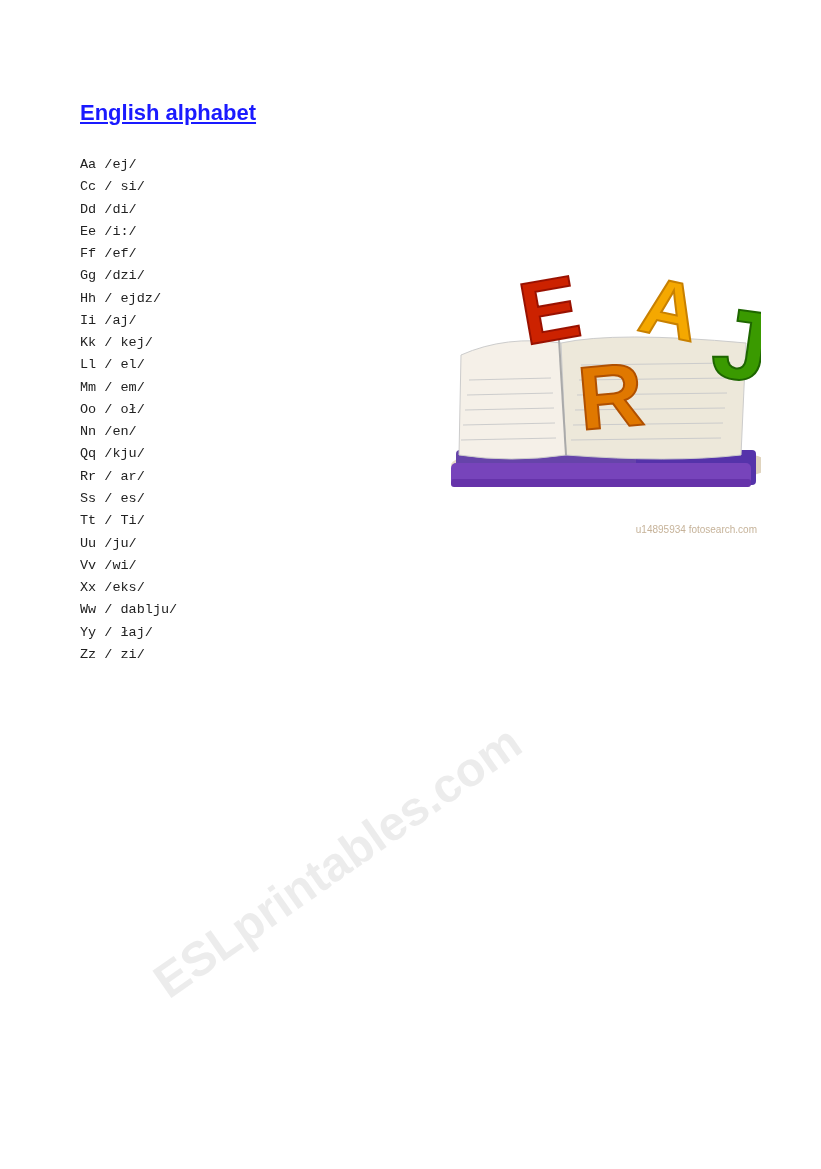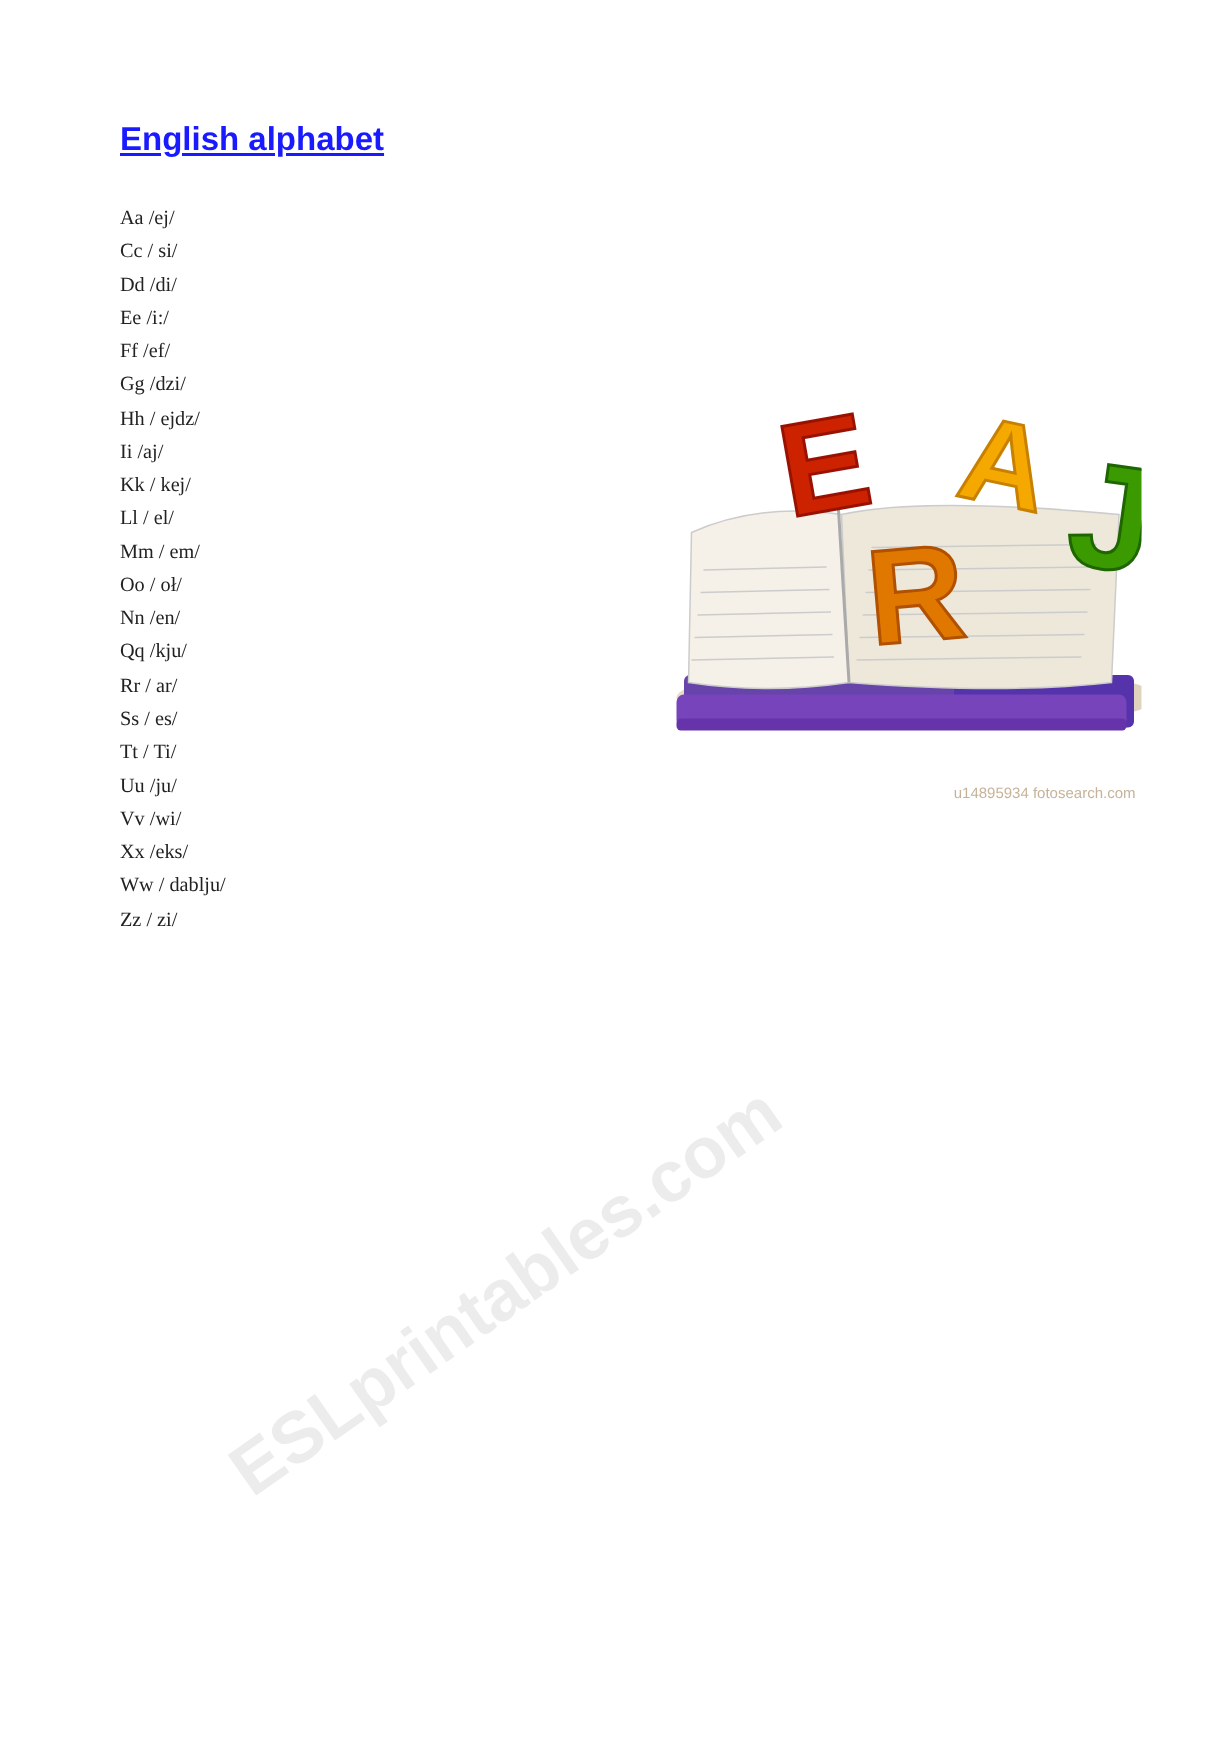--- a/index.html
+++ b/index.html
@@ -13,21 +13,21 @@
       font-family: Arial, sans-serif;
       width: 821px;
       min-height: 1169px;
       position: relative;
     }
 
     .page {
       width: 821px;
       min-height: 1169px;
       background: #ffffff;
-      padding: 80px 80px 80px 80px;
+      padding: 100px 80px 80px 80px;
       position: relative;
     }
 
     .title {
       font-size: 22px;
       font-weight: bold;
       color: #1a1aff;
       text-decoration: underline;
       margin-bottom: 28px;
     }
@@ -35,21 +35,21 @@
     .alphabet-list {
       list-style: none;
       margin: 0;
       padding: 0;
     }
 
     .alphabet-list li {
       font-size: 13.5px;
       color: #222;
       line-height: 1.65;
-      font-family: Liberation Serif, serif;
+      font-family: Liberation Mono, monospace;
     }
 
     .image-area {
       position: absolute;
       top: 220px;
       right: 60px;
       width: 320px;
       height: 320px;
     }
 
@@ -85,20 +85,21 @@
       <li>Oo / oł/</li>
       <li>Nn /en/</li>
       <li>Qq /kju/</li>
       <li>Rr / ar/</li>
       <li>Ss / es/</li>
       <li>Tt / Ti/</li>
       <li>Uu /ju/</li>
       <li>Vv /wi/</li>
       <li>Xx /eks/</li>
       <li>Ww / dablju/</li>
+      <li>Yy / łaj/</li>
       <li>Zz / zi/</li>
     </ul>
 
   <div class="image-area">
     <svg width="320" height="320" viewBox="0 0 320 290" xmlns="http://www.w3.org/2000/svg">
 
       <ellipse cx="120" cy="230" rx="110" ry="18" fill="#e8dcc8"></ellipse>
 
       <ellipse cx="230" cy="230" rx="100" ry="18" fill="#e0d4be"></ellipse>
 

